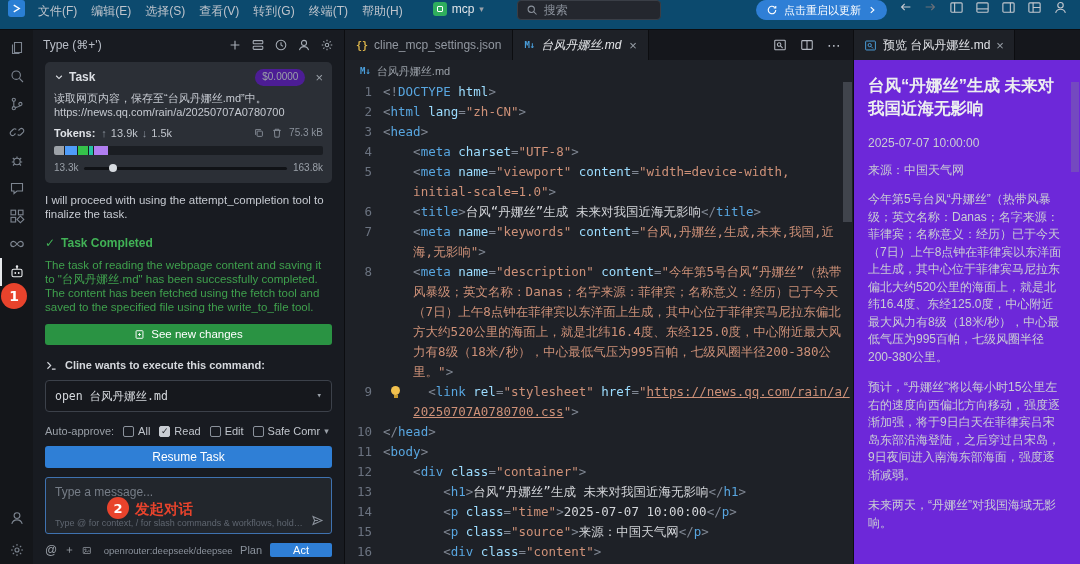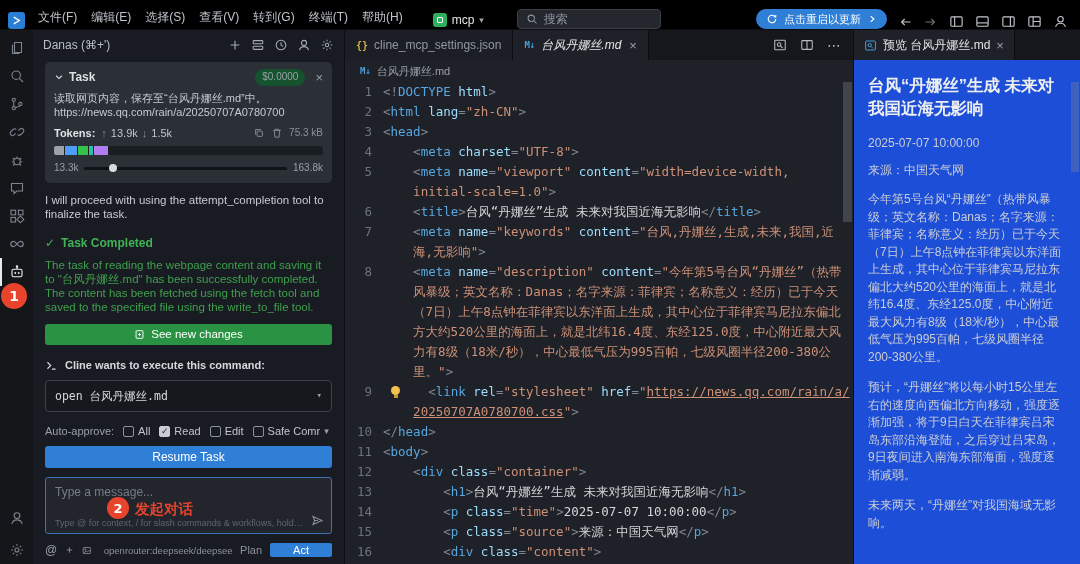--- a/index.html
+++ b/index.html
@@ -1,21 +1,21 @@
 <!DOCTYPE html>
 <html><head>
 <meta charset="utf-8">
 <style>
   *{margin:0;padding:0;box-sizing:border-box}
   html,body{width:1080px;height:564px;overflow:hidden;background:#1e2127;
     font-family:"Liberation Sans","DejaVu Sans",sans-serif;color:#c6cad1;-webkit-font-smoothing:antialiased}
   svg{display:block}
 
   
-  .titlebar{height:30px;background:#000000;border-bottom:1px solid #0c0d10;display:flex;align-items:flex-end;
+  .titlebar{height:30px;background:#0c4a6e;border-bottom:1px solid #0c0d10;display:flex;align-items:flex-start;
     padding:0 8px;font-size:12px;color:#bfc4cc;position:relative;z-index:5}
   .logo{width:17px;height:17px;border-radius:3px;background:#2a7fd4;margin-right:6px;display:flex;align-items:center;justify-content:center;color:#fff}
   .menu-item{padding:3px 7px;border-radius:4px;white-space:nowrap}
   .proj-btn{display:flex;align-items:center;gap:5px;margin-left:16px;padding:2px 7px;border-radius:4px;color:#e2e5e9}
   .proj-icon{width:14px;height:14px;border-radius:3px;background:#2fae5d;display:flex;align-items:center;justify-content:center}
   .proj-icon span{width:6px;height:6px;border:1.4px solid #fff;border-radius:1px;display:block}
   .caret{color:#9aa0a8;font-size:9px;line-height:1}
   .search-box{margin-left:26px;width:144px;height:20px;background:#24272e;border:1px solid #3a3e46;border-radius:4px;
     display:flex;align-items:center;gap:6px;padding:0 8px;color:#8b929c;font-size:12px}
   .tb-spacer{flex:1}
@@ -36,21 +36,21 @@
 
   
   .sidebar{width:312px;background:#181b21;display:flex;flex-direction:column;flex:none;border-right:1px solid #0c0d10}
   .sb-header{height:30px;display:flex;align-items:center;padding:0 10px;color:#b9bec7;font-size:12px;flex:none}
   .sb-icons{margin-left:auto;display:flex;gap:9px;color:#a6adb6}
   .chat{flex:1;padding:2px 12px 0;overflow:hidden;font-size:11.5px;line-height:14.5px;color:#c6cad1}
 
   .task-card{background:#2b2f36;border-radius:5px;padding:7px 9px;margin-bottom:10px}
   .tc-head{display:flex;align-items:center;gap:5px}
   .tc-title{font-weight:bold;color:#dcdfe4;font-size:12px}
-  .cost-badge{margin-left:auto;background:#14532d;color:#9aa0a8;font-size:10px;padding:1px 7px;border-radius:9px}
+  .cost-badge{margin-left:auto;background:#4c1d95;color:#9aa0a8;font-size:10px;padding:1px 7px;border-radius:9px}
   .tc-close{color:#9aa0a8;margin-left:5px;font-size:13px;line-height:1}
   .tc-desc{color:#c6cad1;font-size:11px;line-height:14px;margin-top:5px;word-break:break-all}
   .tc-tokens{display:flex;align-items:center;gap:4px;margin-top:7px;font-size:11px;color:#c0c5cc}
   .tc-tokens b{color:#e0e3e8;margin-right:2px}
   .tok-arrow{color:#8b929c}
   .tc-right{margin-left:auto;display:flex;align-items:center;gap:6px;color:#8b929c;font-size:10px}
   .context-bar{height:9px;margin-top:6px;background:#1a1d22;border-radius:2px;display:flex;overflow:hidden}
   .ctx-seg{height:100%;flex:none;border-right:1px solid #1a1d22}
   .context-range{display:flex;align-items:center;gap:6px;margin-top:6px;font-size:10px;color:#9aa0a8}
   .slider{flex:1;height:3px;background:#101216;border-radius:2px;position:relative}
@@ -105,21 +105,21 @@
   .gutter{width:38px;text-align:right;padding-right:11px;color:#6b7380;flex:none}
   .code-text{white-space:pre}
   .tok-p{color:#7f8692}.tok-t{color:#58a6e0}.tok-a{color:#9cdcfe}.tok-s{color:#ce9178}
   .tok-u{color:#ce9178;text-decoration:underline}.tok-x{color:#d4d6da}
   .bulb{position:absolute;left:46px;top:4px;width:9px;height:9px;background:#f2c14e;border-radius:50%}
   .bulb::after{content:"";position:absolute;left:2.5px;top:9px;width:4px;height:3px;background:#c79a2e}
   .editor-scrollbar{position:absolute;right:1px;top:52px;bottom:0;width:9px}
   .editor-scrollbar .thumb{width:9px;height:140px;background:rgba(130,136,146,.35)}
 
   
-  .preview-group{width:227px;flex:none;display:flex;flex-direction:column;background:#1d4ed8;border-left:1px solid #0c0d10;position:relative}
+  .preview-group{width:227px;flex:none;display:flex;flex-direction:column;background:#6d28d9;border-left:1px solid #0c0d10;position:relative}
   .pv-tabbar{height:30px;background:#15171c;display:flex;flex:none}
   .pv-tab{display:flex;align-items:center;gap:6px;padding:0 10px;background:#1e2127;color:#e0e2e6;font-size:12px;border-right:1px solid #0c0d10}
   .pv-content{flex:1;overflow:hidden;padding:6px 16px 0 14px}
   .pv-title{font-size:16.5px;font-weight:bold;color:#eceef0;line-height:23px;margin:8px 0 16px}
   .pv-meta{font-size:12px;color:#c9cdd3;margin-bottom:12px}
   .pv-p{font-size:12px;line-height:17.5px;color:#c9cdd3;margin-bottom:13px}
   .pv-scrollbar{position:absolute;right:1px;top:52px;width:8px}
   .pv-scrollbar .thumb{width:8px;height:90px;background:rgba(130,136,146,.35)}
 
   
@@ -275,21 +275,21 @@
     <div class="ab-item">
       <svg width="16" height="16" viewBox="0 0 16 16" fill="none" stroke="currentColor" stroke-width="1.1">
           <circle cx="8" cy="8" r="2"></circle>
           <path d="M8 2v1.8M8 12.2V14M2 8h1.8M12.2 8H14M3.8 3.8l1.3 1.3M10.9 10.9l1.3 1.3M12.2 3.8l-1.3 1.3M5.1 10.9l-1.3 1.3"></path>
         </svg>
     </div>
   </div>
 
   <div class="sidebar">
     <div class="sb-header">
-      <span>Danas (⌘+')</span>
+      <span>Type (⌘+')</span>
       <div class="sb-icons">
         <svg width="14" height="14" viewBox="0 0 16 16" fill="none" stroke="currentColor" stroke-width="1.3">
             <path d="M8 3v10M3 8h10"></path>
           </svg>
         <svg width="14" height="14" viewBox="0 0 16 16" fill="none" stroke="currentColor" stroke-width="1.2">
             <rect x="2.5" y="3" width="11" height="3.6" rx="1"></rect>
             <rect x="2.5" y="9.4" width="11" height="3.6" rx="1"></rect>
           </svg>
         <svg width="14" height="14" viewBox="0 0 16 16" fill="none" stroke="currentColor" stroke-width="1.2">
             <circle cx="8" cy="8" r="5.5"></circle>

